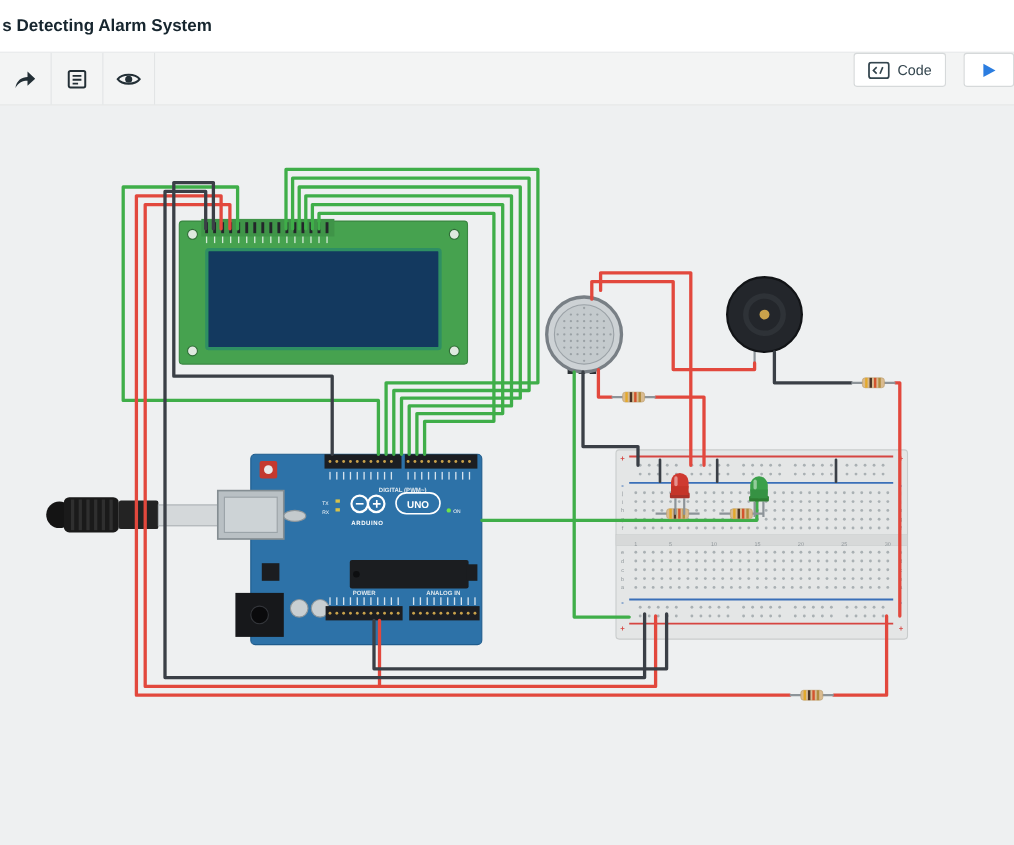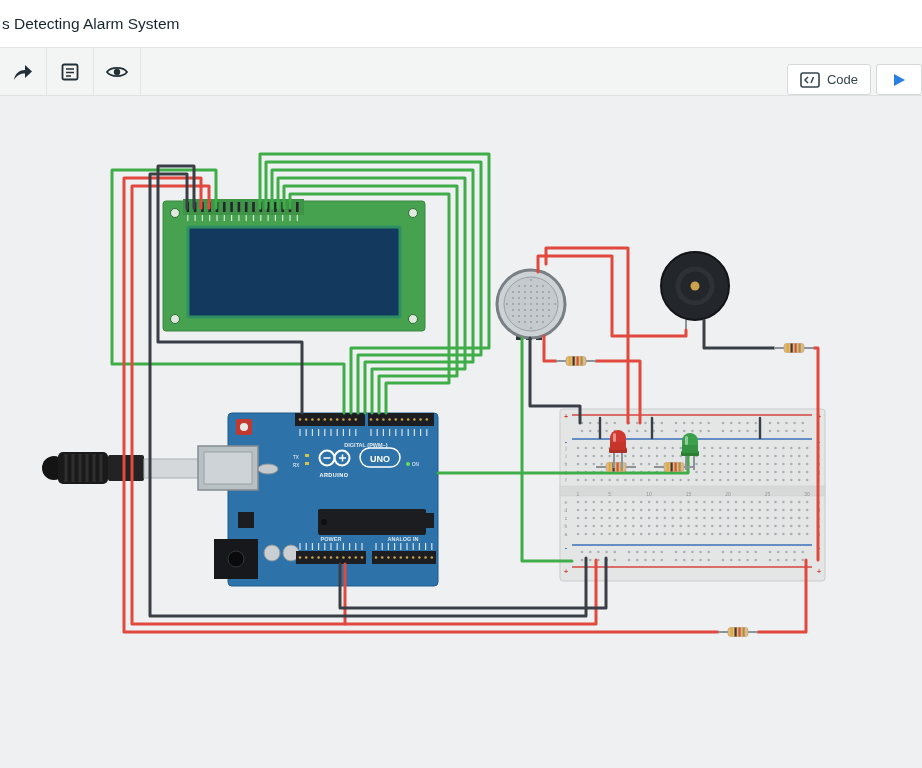--- a/index.html
+++ b/index.html
@@ -2,29 +2,29 @@
 <html><head>
 <meta charset="utf-8">
 <style>
   html,body{margin:0;padding:0;}
   body{width:922px;height:768px;overflow:hidden;background:#fff;
        font-family:"Liberation Sans",sans-serif;}
   .app{width:922px;height:768px;display:flex;flex-direction:column;}
 
   header{height:47px;background:#ffffff;border-bottom:1px solid #e3e5e6;
          display:flex;align-items:center;padding-left:2px;flex:none;}
-  header h1{font-size:15.5px;color:#17262f;margin:0;font-weight:normal;}
+  header h1{font-size:15.5px;color:#17262f;margin:0;font-weight:bold;}
 
   .toolbar{height:47px;background:#f3f4f4;border-bottom:1px solid #dfe1e2;
            display:flex;align-items:center;justify-content:space-between;flex:none;}
   .tb-left{display:flex;height:100%;}
   .tb-btn{width:47px;height:100%;background:transparent;border:none;
           border-right:1px solid #e2e4e5;display:flex;align-items:center;
           justify-content:center;cursor:pointer;padding:0;}
-  .tb-right{display:flex;align-items:flex-end;gap:5px;height:100%;padding-right:0;}
+  .tb-right{display:flex;align-items:flex-start;gap:16px;height:100%;padding-right:0;}
   .code-btn{display:flex;align-items:center;gap:7px;background:#fff;
             border:1px solid #d6d9da;border-radius:3px;height:31px;
             padding:0 12px;font-size:13px;color:#33454e;cursor:pointer;}
   .play-btn{background:#fff;border:1px solid #d6d9da;border-radius:3px;
             height:31px;width:46px;display:flex;align-items:center;
             justify-content:center;cursor:pointer;}
 
   .canvas{flex:1;background:#eef0f1;position:relative;}
   .canvas svg{display:block;}
 

